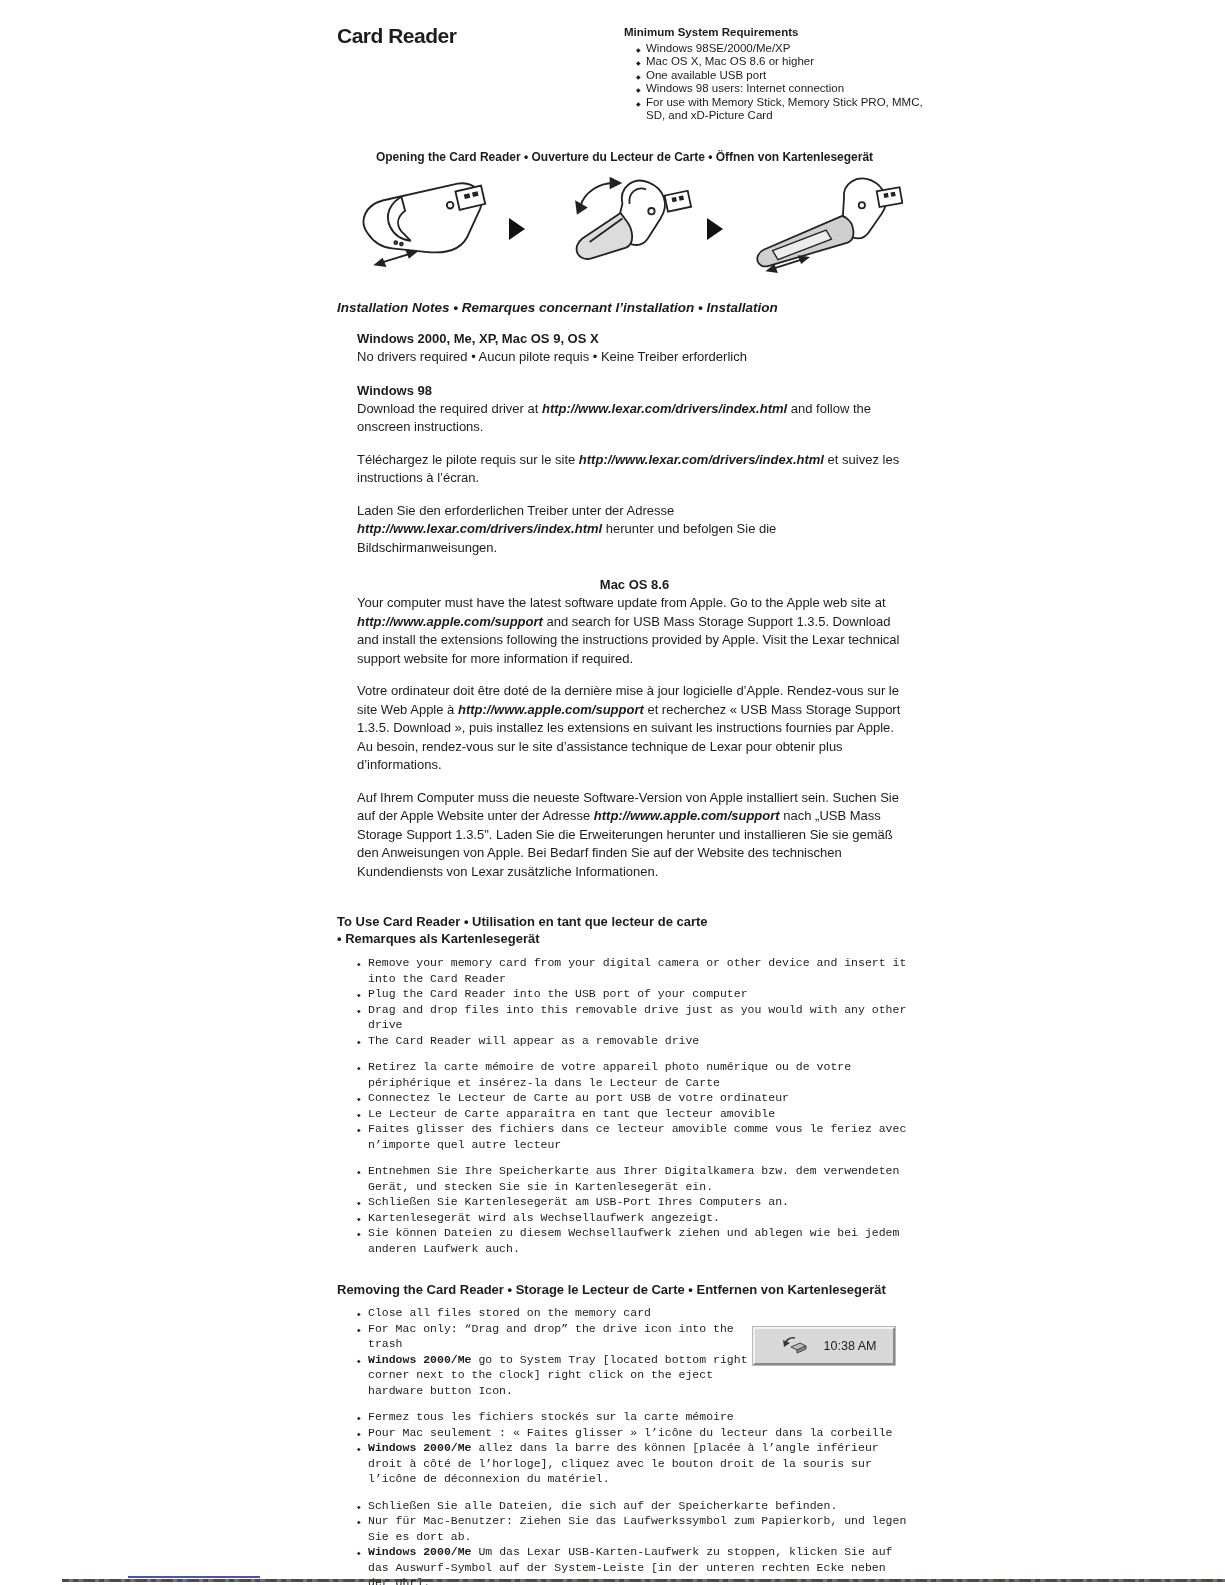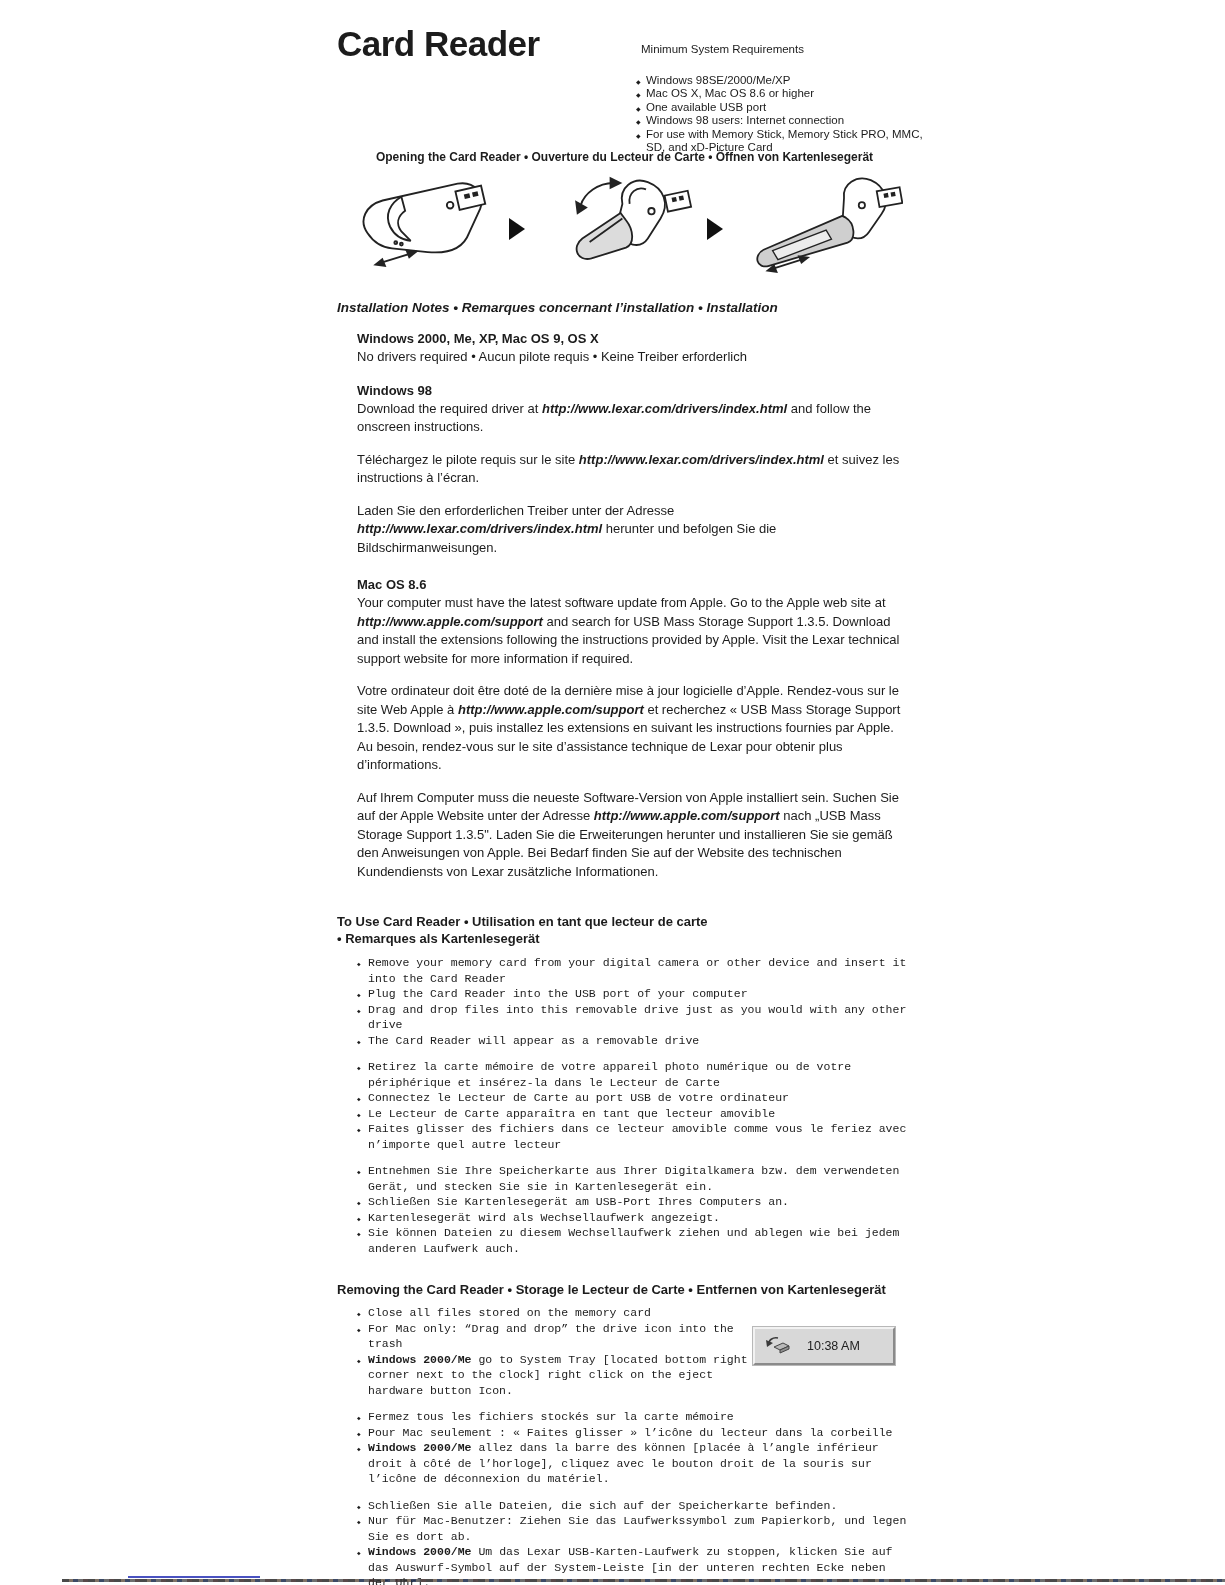--- a/index.html
+++ b/index.html
@@ -3,23 +3,23 @@
 <meta charset="utf-8">
 <title>Card Reader</title>
 <style>
   html,body { margin:0; padding:0; background:#ffffff; }
   .page {
     position:relative; width:1225px; height:1585px; background:#fff;
     font-family:"Liberation Sans","DejaVu Sans",sans-serif; color:#1c1c1c;
     overflow:hidden;
   }
   
-  .title { position:absolute; left:337px; top:24px; font-size:35px; font-weight:bold; letter-spacing:-0.5px; }
+  .title { position:absolute; left:337px; top:24px; font-size:21px; font-weight:bold; letter-spacing:-0.5px; }
   .sysreq { position:absolute; left:624px; top:26px; width:305px; font-size:11.5px; line-height:13.5px; }
-  .sysreq .h { font-weight:normal; margin:17px; }
+  .sysreq .h { font-weight:bold; margin:0; }
   .sysreq ul { margin:2px 0 0 12px; padding:0; list-style:none; }
   .sysreq li { position:relative; padding-left:10px; }
   .sysreq li::before, .bullets li::before { content:"◆"; position:absolute; left:0; top:2px; font-size:6px; color:#1c1c1c; }
   
   .content { position:absolute; left:337px; top:150px; width:575px; }
   .opening-heading { text-align:center; font-weight:bold; font-size:12px; }
   .diagrams { display:flex; align-items:center; justify-content:center; gap:12px; margin-top:10px; height:102px; }
   .tri { width:0; height:0; border-top:11px solid transparent; border-bottom:11px solid transparent; border-left:16px solid #111; margin-top:8px; }
   .section-h { font-weight:bold; font-size:13.5px; margin:0; }
   .mt-install { margin-top:24px;font-style:italic; }
@@ -30,21 +30,21 @@
   .use-heading { margin-top:32px; font-size:13px; font-weight:bold; line-height:17px; }
   .bullets { list-style:none; margin:8px 0 0 20px; padding:0; font-size:11.5px; line-height:15.5px; width:550px;font-family:Liberation Mono, monospace; }
   .bullets.gap { margin-top:11px; }
   .bullets li { position:relative; padding-left:11px; }
   .remove-wrap { position:relative; }
   .remove-wrap .bullets { width:410px; }
   
   .tray {
     position:absolute; left:416px; top:22px; width:138px; height:34px;
     background:#d8d8d8; border:2px solid; border-color:#f2f2f2 #8a8a8a #8a8a8a #f2f2f2;
-    outline:1px solid #b8b8b8; display:flex; align-items:center;
+    outline:1px solid #b8b8b8; display:flex; align-items:center;justify-content:center;
   }
   .tray .time { font-size:12.5px; color:#222; margin-left:16px; }
   .tray svg { margin-left:10px; }
   
   .laptop-box { text-align:center; margin-top:12px; }
   
   .scan-noise { position:absolute; left:62px; right:0; bottom:3px; height:3px; opacity:0.85;
     background:repeating-linear-gradient(90deg,#2a2a2a 0 7px,#6a5a4a 7px 11px,#1a2a4a 11px 16px,#555 16px 21px,#3a2a2a 21px 26px); }
   .scan-noise-blue { position:absolute; left:128px; bottom:7px; width:132px; height:2px; background:#4a52c0; }
   svg .ln { fill:none; stroke:#222; stroke-width:2; }
@@ -131,21 +131,21 @@
     <div class="section-h mt-install">Installation Notes • Remarques concernant l’installation • Installation</div>
 
     <div class="sub-h">Windows 2000, Me, XP, Mac OS 9, OS X</div>
     <p class="body-p">No drivers required • Aucun pilote requis • Keine Treiber erforderlich</p>
 
     <div class="sub-h">Windows 98</div>
     <p class="body-p"><span>Download the required driver at </span><span class="url">http://www.lexar.com/drivers/index.html</span><span> and follow the onscreen instructions.</span></p>
     <p class="body-p gap"><span>Téléchargez le pilote requis sur le site </span><span class="url">http://www.lexar.com/drivers/index.html</span><span> et suivez les instructions à l’écran.</span></p>
     <p class="body-p gap"><span>Laden Sie den erforderlichen Treiber unter der Adresse </span><span class="url">http://www.lexar.com/drivers/index.html</span><span> herunter und befolgen Sie die Bildschirmanweisungen.</span></p>
 
-    <div class="sub-h" style="margin-top:20px;">Mac OS 8.6</div>
+    <div class="sub-h" style="margin-top:20px;text-align:center;">Mac OS 8.6</div>
     <p class="body-p"><span>Your computer must have the latest software update from Apple.  Go to the Apple web site at </span><span class="url">http://www.apple.com/support</span><span> and search for USB Mass Storage Support 1.3.5.  Download and install the extensions following the instructions provided by Apple.  Visit the Lexar technical support website for more information if required.</span></p>
     <p class="body-p gap"><span>Votre ordinateur doit être doté de la dernière mise à jour logicielle d’Apple. Rendez-vous sur le site Web Apple à </span><span class="url">http://www.apple.com/support</span><span> et recherchez « USB Mass Storage Support 1.3.5. Download », puis installez les extensions en suivant les instructions fournies par Apple.  Au besoin, rendez-vous sur le site d’assistance technique de Lexar pour obtenir plus d’informations.</span></p>
     <p class="body-p gap"><span>Auf Ihrem Computer muss die neueste Software-Version von Apple installiert sein.  Suchen Sie auf der Apple Website unter der Adresse </span><span class="url">http://www.apple.com/support</span><span> nach „USB Mass Storage Support 1.3.5".  Laden Sie die Erweiterungen herunter und installieren Sie sie gemäß den Anweisungen von Apple.  Bei Bedarf finden Sie auf der Website des technischen Kundendiensts von Lexar zusätzliche Informationen.</span></p>
 
     <div class="use-heading">
       <div>To Use Card Reader • Utilisation en tant que lecteur de carte</div>
       <div>• Remarques als Kartenlesegerät</div>
     </div>
     <ul class="bullets">
       <li>Remove your memory card from your digital camera or other device and insert it into the Card Reader</li>

